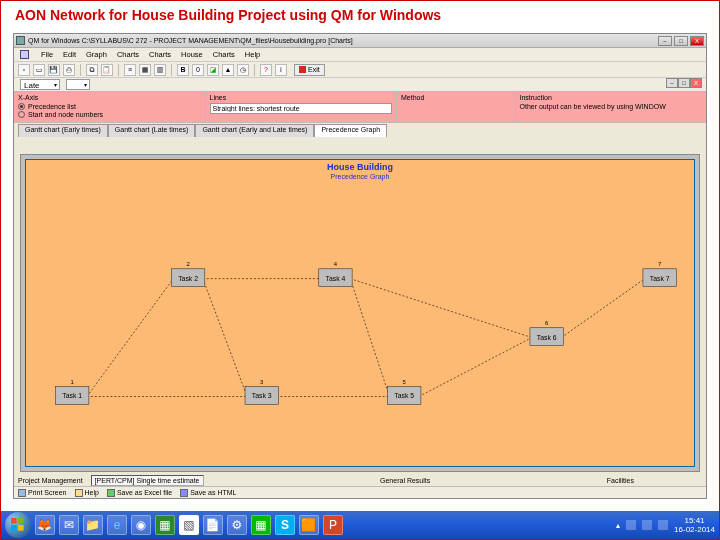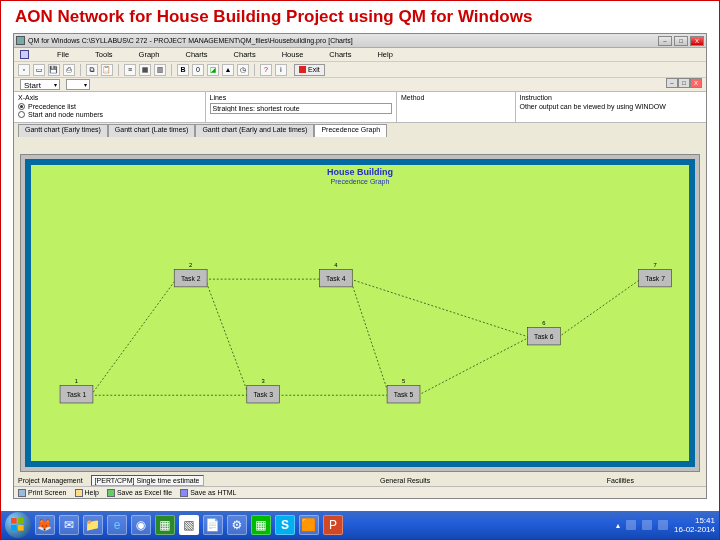--- a/index.html
+++ b/index.html
@@ -1,59 +1,59 @@
 <!DOCTYPE html>
 <html><head>
 <meta charset="utf-8">
 <style>
   * { box-sizing: border-box; margin: 0; padding: 0; font-family: "Tahoma", Arial, sans-serif; }
   body { width: 720px; height: 540px; background: #fff; overflow: hidden; border: 1px solid #c00; position: relative; }
 
-  .slide-title { font-size: 17px; font-weight: bold; color: #c00; padding: 6px 14px 2px; }
+  .slide-title { font-size: 14px; font-weight: bold; color: #c00; padding: 6px 14px 2px; }
 
   .app-frame { position: absolute; top: 32px; left: 12px; right: 12px; bottom: 40px; border: 1px solid #888; background: #ece9d8; }
 
   .titlebar { height: 14px; background: linear-gradient(#e4e4e4,#d0d0d0); display: flex; align-items: center; font-size: 7px; padding: 0 2px; border-bottom: 1px solid #aaa; }
   .titlebar .app-icon { width: 9px; height: 9px; background: #7aa; margin-right: 3px; border: 1px solid #555; }
   .titlebar .win-btns { margin-left: auto; display: flex; gap: 2px; }
   .titlebar .win-btn { width: 14px; height: 10px; background: linear-gradient(#e8e8e8,#c8c8c8); border:1px solid #888; font-size:6px; text-align:center; line-height:8px;}
   .titlebar .win-btn.close { background: linear-gradient(#f66,#c00); color:#fff; }
 
-  .menubar { height: 14px; display: flex; align-items: center; gap: 26px; font-size: 7.5px; padding: 0 6px; background: #f0ede0; border-bottom:1px solid #ccc;}
+  .menubar { height: 14px; display: flex; align-items: center; gap: 10px; font-size: 7.5px; padding: 0 6px; background: #f0ede0; border-bottom:1px solid #ccc;}
   .file-ico {width:9px;height:9px;background:#ccf;border:1px solid #448;margin-right:2px;}
 
   .toolbar { height: 16px; display:flex; align-items:center; gap:3px; padding:0 4px; background:#f0ede0; border-bottom:1px solid #ccc;}
   .tb-btn { width:12px; height:12px; background:#f8f8f8; border:1px solid #bbb; display:flex; align-items:center; justify-content:center; font-size:7px;}
   .tb-sep { width:1px; height:12px; background:#bbb; margin:0 2px;}
   .exit-btn { margin-left:4px; font-size:7px; padding:0 4px; height:12px; border:1px solid #999; background:#eee; display:flex; align-items:center; gap:2px;}
   .exit-btn .red-sq{width:7px;height:7px;background:#d22;}
 
   .font-row { height:14px; display:flex; align-items:center; padding:0 6px; font-size:8px; gap:6px; background:#f0ede0; border-bottom:1px solid #bbb;}
   .font-drop{border:1px solid #999; background:#fff; padding:0 10px 0 3px; height:11px; line-height:11px; min-width:40px; font-size:8px; position:relative;}
   .font-drop::after{content:"▾"; position:absolute; right:2px; font-size:6px;}
 
   .panel-row { display:flex; border-bottom:1px solid #bbb;}
-  .panel { flex:1; border-right:1px solid #bbb; padding:2px 4px; font-size:7px; background:#ffffff; height:30px;}
+  .panel { flex:1; border-right:1px solid #bbb; padding:2px 4px; font-size:7px; background:#fca5a5; height:30px;}
   .panel:last-child{border-right:none;}
   .panel-title{font-size:7px; margin-bottom:2px;}
   .radio-row{display:flex; align-items:center; gap:3px; font-size:7px; margin-bottom:1px;}
   .radio{width:7px;height:7px;border:1px solid #555;border-radius:50%; display:inline-block; position:relative;}
   .radio.checked::after{content:""; width:3px;height:3px;background:#333;border-radius:50%;position:absolute;top:1px;left:1px;}
   .panel-input{border:1px solid #999; background:#fff; height:11px; width:100%; font-size:7px; padding:0 2px;}
 
   .doc-close { position:absolute; right:4px; top:44px; display:flex; gap:0;}
   .doc-close .b{width:12px;height:10px;border:1px solid #888;background:#ddd;font-size:6px;text-align:center;line-height:8px;}
   .doc-close .b.x{background:#f66;color:#fff;}
 
   .tab-row{height:14px; display:flex; align-items:flex-end; gap:0; padding:0 4px; font-size:7px; background:#ece9d8;}
   .tab{padding:1px 6px; border:1px solid #999; border-bottom:none; background:#ddd; height:13px;}
   .tab.active{background:#fff;}
 
   .canvas{position:absolute; top:120px; left:6px; right:6px; bottom:26px; background:#bfbfbf; border:1px solid #888; overflow:hidden;}
-  .canvas-inner{position:absolute; inset:4px; background:#bef264; border:6px solid #0369a1;}
+  .canvas-inner{position:absolute; inset:4px; background:#fdba74; border:1px solid #0369a1;}
   .chart-title{position:absolute; top:2px; left:0; right:0; text-align:center; font-size:9px; color:#2030c8; font-weight:bold;}
   .chart-sub{position:absolute; top:13px; left:0; right:0; text-align:center; font-size:7px; color:#2030c8;}
   svg.net{position:absolute; inset:0; width:100%; height:100%;}
   .node-box{fill:#bdbdbd; stroke:#333; stroke-width:0.6;}
   .node-txt{font-size:7px; fill:#000; text-anchor:middle;}
   .node-num{font-size:6px; fill:#000; text-anchor:middle;}
   .edge{stroke:#000; stroke-width:0.6; fill:none; stroke-dasharray:2 2;}
 
   .status-row{position:absolute; bottom:12px; left:4px; right:4px; height:12px; display:flex; align-items:center; font-size:7px; gap:8px;}
   .status-row .inset{border:1px inset #aaa; background:#f6f6f6; padding:0 3px; height:11px; line-height:10px;}
@@ -83,21 +83,21 @@
     <div class="win-btns">
       <div class="win-btn">–</div>
       <div class="win-btn">□</div>
       <div class="win-btn close">X</div>
     </div>
   </div>
 
   <div class="menubar">
     <div class="file-ico"></div>
     <span>File</span>
-    <span>Tools</span>
+    <span>Edit</span>
     <span>Graph</span>
     <span>Charts</span>
     <span>Charts</span>
     <span>House</span>
     <span>Charts</span>
     <span>Help</span>
   </div>
 
   <div class="toolbar">
     <div class="tb-btn">▫</div>
@@ -119,21 +119,21 @@
     <div class="tb-btn" style="color:#0a0">◪</div>
     <div class="tb-btn">▲</div>
     <div class="tb-btn">◷</div>
     <div class="tb-sep"></div>
     <div class="tb-btn" style="color:#c00">?</div>
     <div class="tb-btn">ℹ</div>
     <div class="exit-btn"><span class="red-sq"></span>Exit</div>
   </div>
 
   <div class="font-row">
-    <div class="font-drop">Start</div>
+    <div class="font-drop">Late</div>
     <div class="font-drop" style="min-width:24px"></div>
   </div>
 
   <div class="doc-close">
     <div class="b">–</div>
     <div class="b">□</div>
     <div class="b x">X</div>
   </div>
 
   <div class="panel-row">
@@ -266,18 +266,18 @@
   <div class="task-ico">⚙</div>
   <div class="task-ico" style="background:#0b0">▦</div>
   <div class="task-ico" style="background:#00aff0;color:#fff;font-weight:bold">S</div>
   <div class="task-ico">🟧</div>
   <div class="task-ico" style="background:#d24726;color:#fff">P</div>
   <div class="tray">
     <span>▴</span>
     <div class="tray-ico"></div>
     <div class="tray-ico"></div>
     <div class="tray-ico"></div>
-    <div style="text-align:right;line-height:9px">
+    <div style="text-align:center;line-height:9px">
       <div>15:41</div>
       <div>16-02-2014</div>
     </div>
   </div>
 </div>
 
 </body></html>

